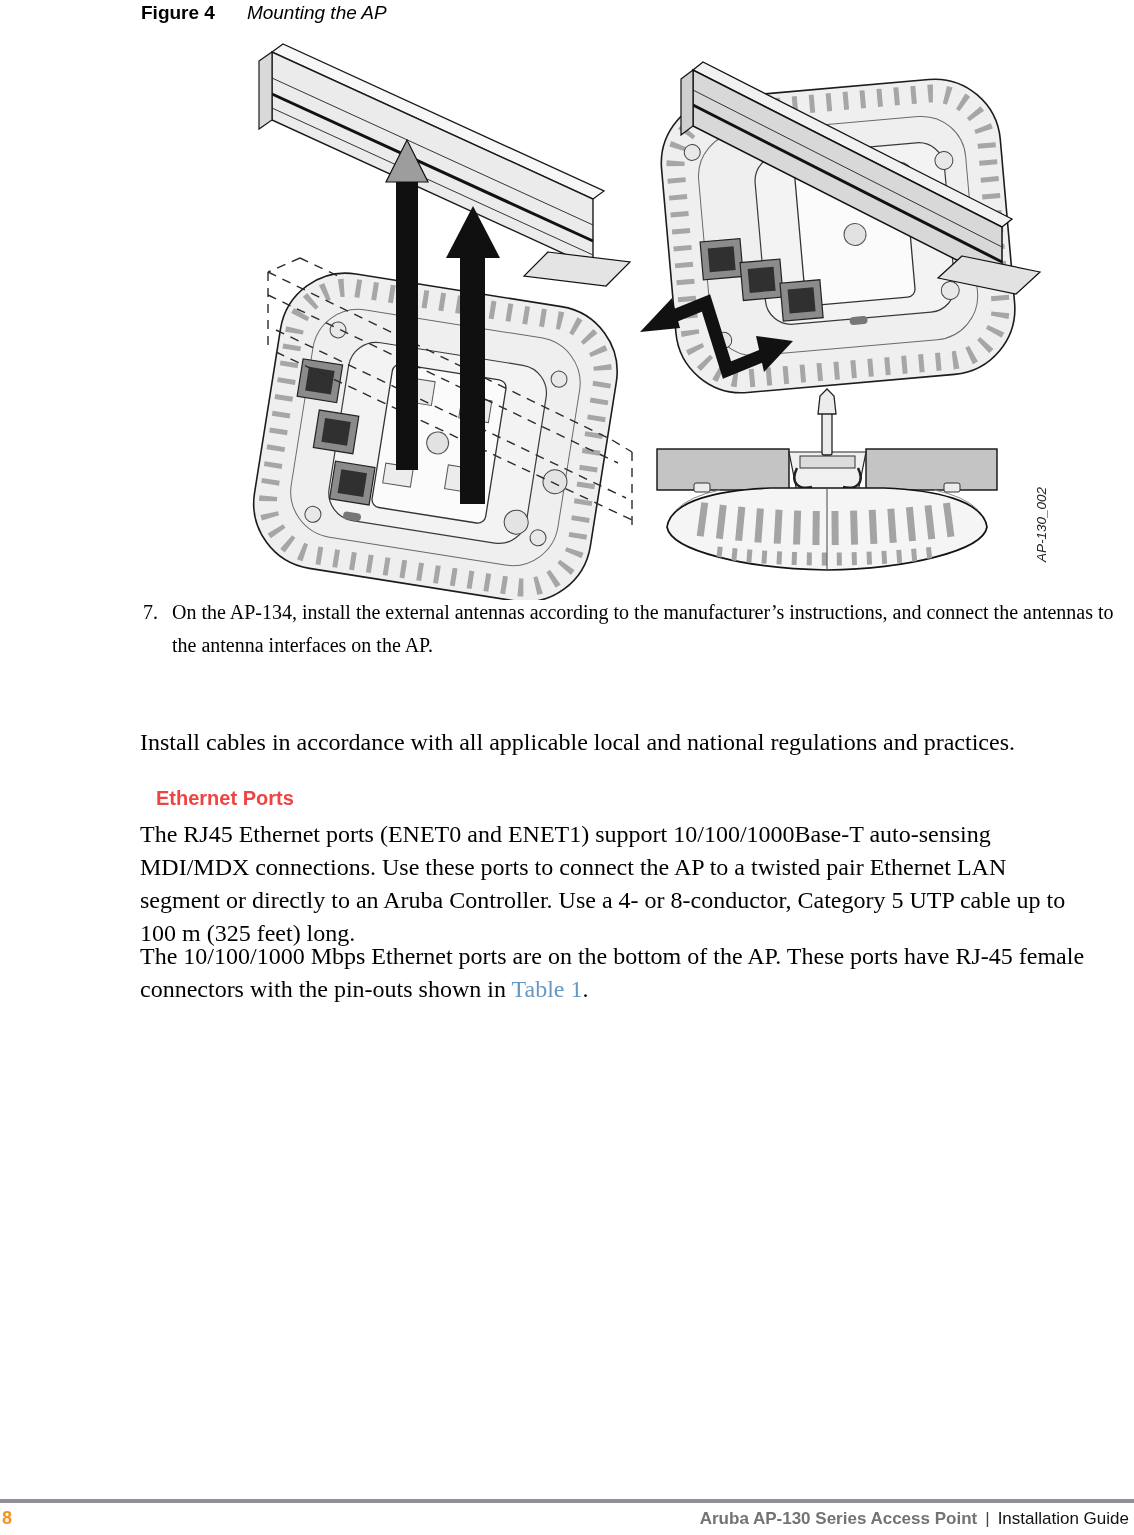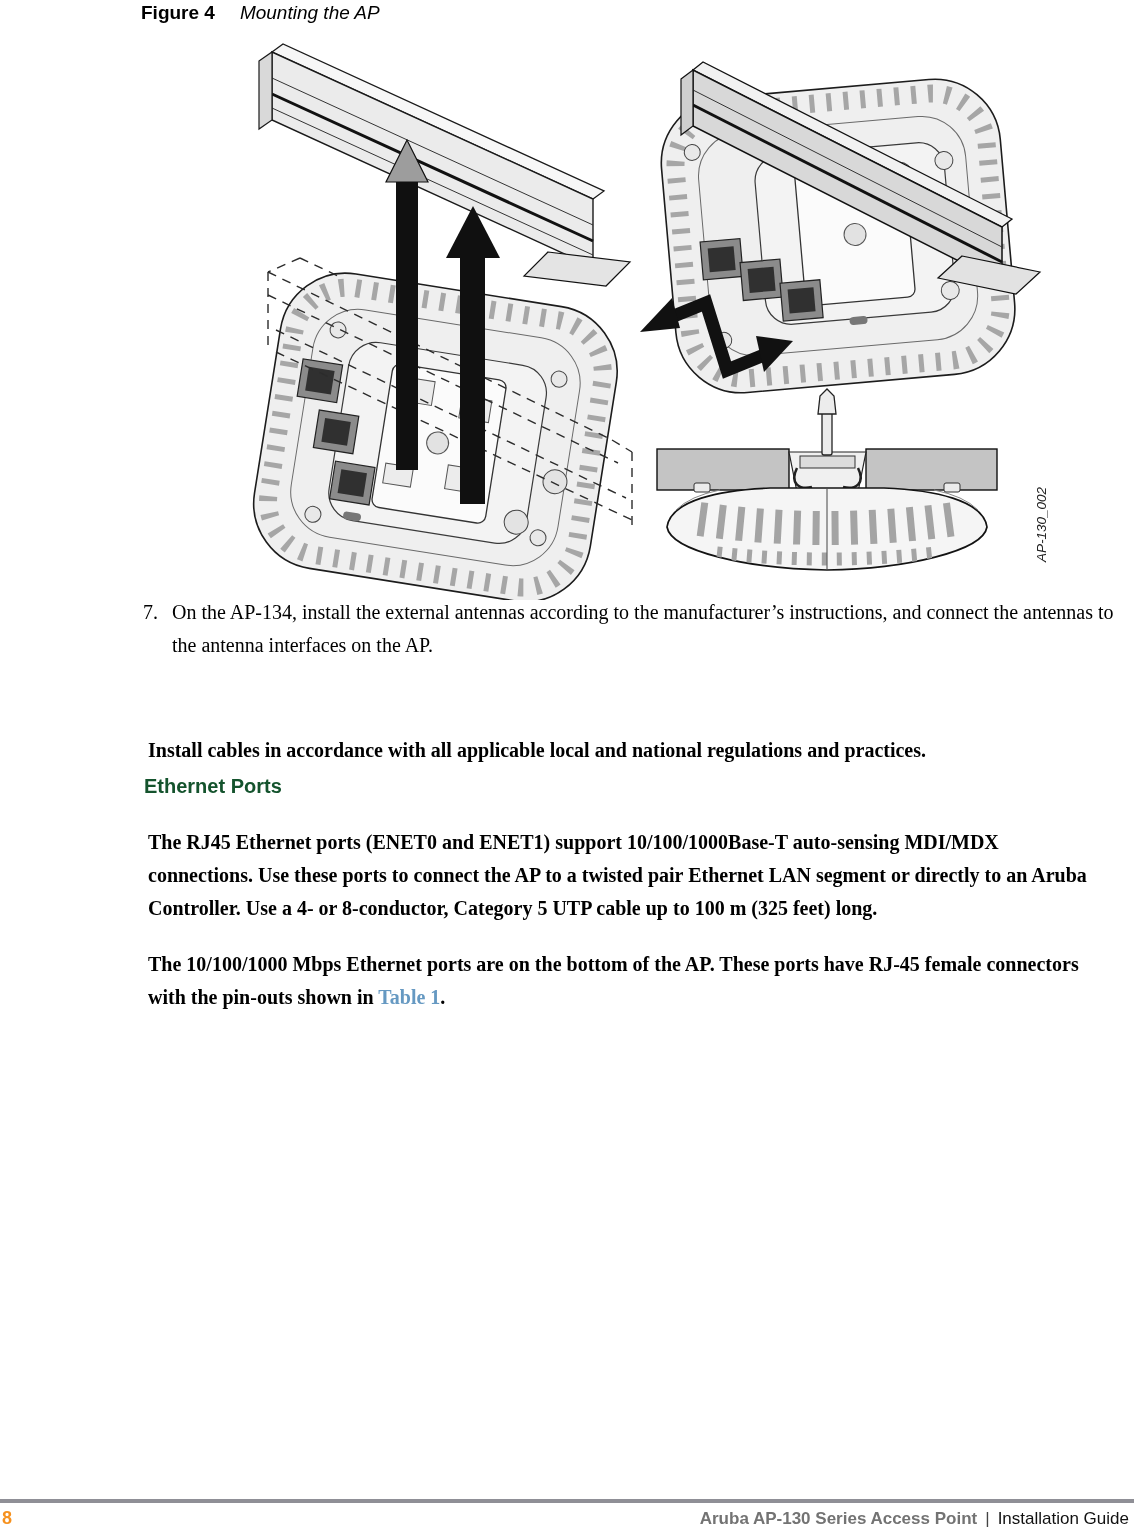--- a/index.html
+++ b/index.html
@@ -5,43 +5,43 @@
   html,body { margin:0; padding:0; background:#ffffff; }
   .page {
     position:relative; width:1134px; height:1535px; background:#ffffff;
     font-family:"Liberation Serif", serif; color:#000; overflow:hidden;
   }
   
   .fig-caption {
     position:absolute; left:141px; top:1px;
     font-family:"Liberation Sans", sans-serif; font-size:19px; line-height:24px;
   }
-  .fc-label { font-weight:bold; margin-right:25px; }
+  .fc-label { font-weight:bold; margin-right:32px; }
   .fc-title { font-style:italic; }
   
   .figure-svg { position:absolute; left:0; top:0; width:1134px; height:600px; }
   
   .step {
     position:absolute; left:143px; top:596px; width:972px;
     display:flex; align-items:flex-start;
     font-size:20px; line-height:33px;
   }
   .step-num { flex:none; width:29px; }
   .step-text { margin:0; width:943px; }
   
   .h-section {
     position:absolute; left:140px; top:679px; margin:0;
     font-family:"Liberation Sans", sans-serif; font-weight:bold; font-size:23px; color:#000;
   }
   .h-sub {
-    position:absolute; left:140px; top:771px; margin:4px;
-    font-family:"Liberation Sans", sans-serif; font-weight:bold; font-size:20px; color:#14532d;
-  }
-  
-  .body-p { position:absolute; left:140px; margin:8px; font-size:20px; line-height:33px; width:945px;font-weight:bold; }
+    position:absolute; left:140px; top:771px; margin:16px;
+    font-family:"Liberation Sans", sans-serif; font-weight:bold; font-size:20px; color:#ef4444;
+  }
+  
+  .body-p { position:absolute; left:140px; margin:0; font-size:24px; line-height:33px; width:945px; }
   .p-intro { top:726px; }
   .p-eth1  { top:818px; }
   .p-eth2  { top:940px; }
   .xref { color:#6699C2; text-decoration:none; cursor:pointer; }
   
   .footer-rule { position:absolute; left:0; top:1499px; width:1134px; height:4px; background:#8F8F96; }
   .footer {
     position:absolute; left:2px; right:5px; top:1508px;
     display:flex; justify-content:space-between; align-items:baseline;
     font-family:"Liberation Sans", sans-serif; font-size:17px;

